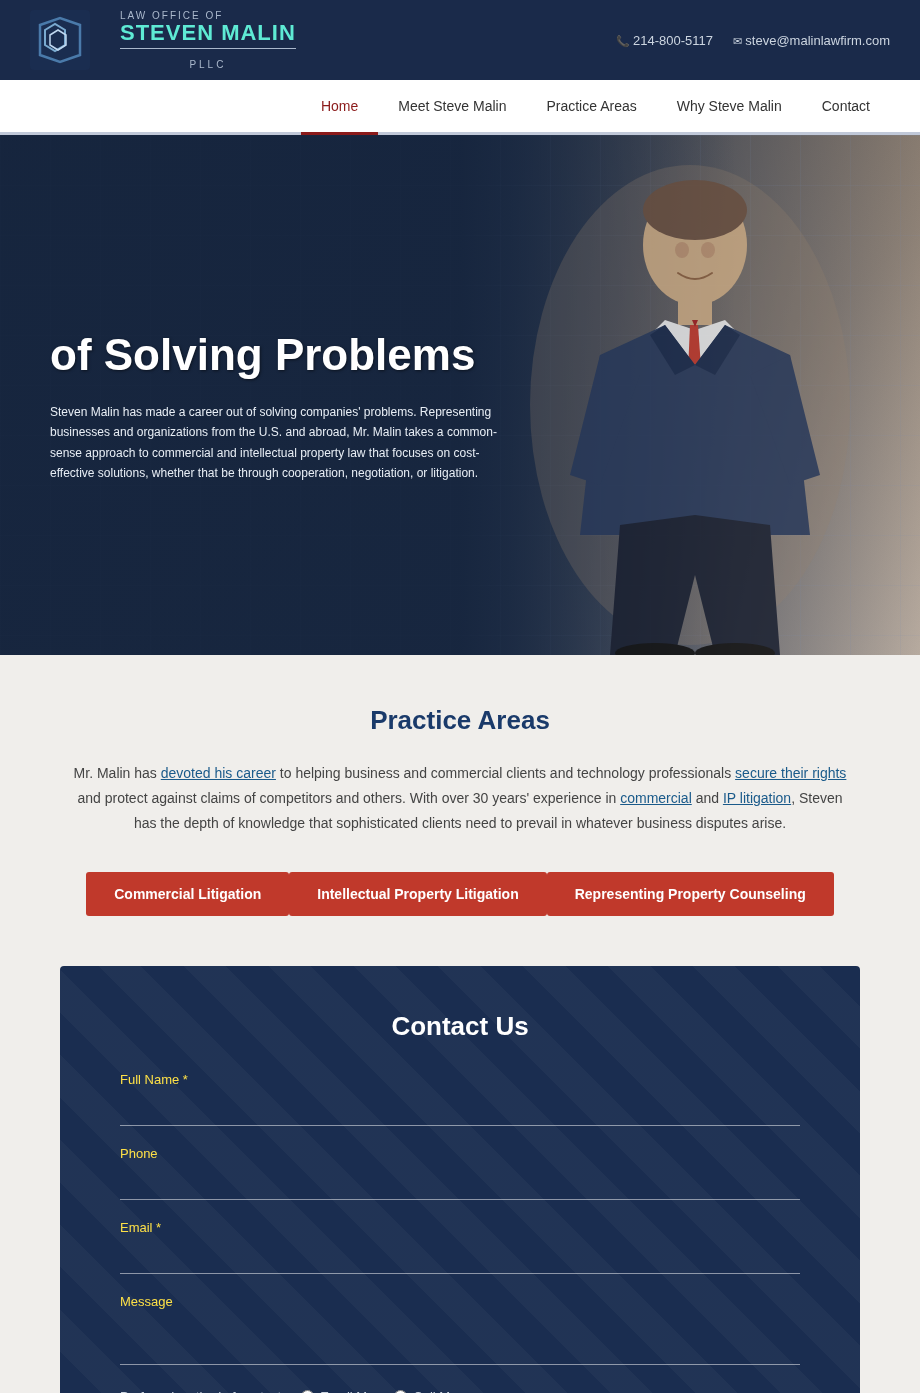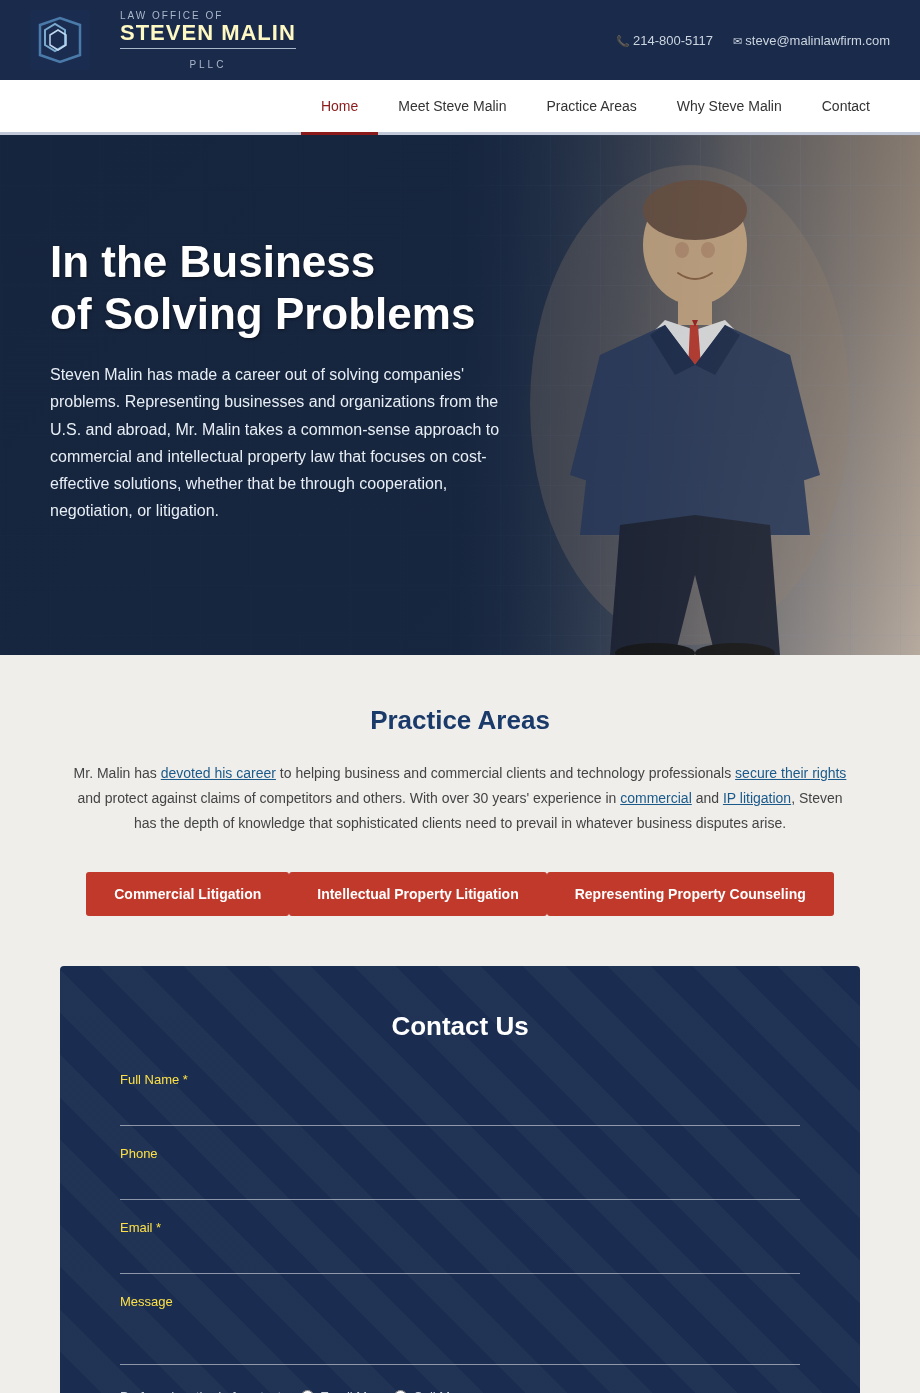--- a/index.html
+++ b/index.html
@@ -28,21 +28,21 @@
     }
     .logo-text .law-office-of {
       font-size: 10px;
       color: #aab8cc;
       letter-spacing: 2px;
       text-transform: uppercase;
     }
     .logo-text .firm-name {
       font-size: 22px;
       font-weight: bold;
-      color: #fef9c3;
+      color: #5eead4;
       letter-spacing: 1px;
       line-height: 1.1;
       text-align: right;
     }
     .logo-text .pllc {
       font-size: 10px;
       color: #aab8cc;
       letter-spacing: 3px;
       text-align: center;
       border-top: 1px solid #aab8cc;
@@ -122,21 +122,21 @@
     }
     .hero-content h1 {
       font-size: 44px;
       font-weight: bold;
       color: #ffffff;
       line-height: 1.2;
       margin-bottom: 20px;
       text-shadow: 1px 1px 3px rgba(0,0,0,0.5);
     }
     .hero-content p {
-      font-size: 16px;
+      font-size: 12px;
       color: #e8eef5;
       line-height: 1.7;
       margin-bottom: 30px;
       max-width: 480px;
     }
     .btn-red {
       background: #c0392b;
       color: #ffffff;
       border: none;
       padding: 14px 32px;
@@ -344,21 +344,21 @@
       <ellipse cx="135" cy="498" rx="40" ry="10" fill="#111"></ellipse>
       <ellipse cx="215" cy="498" rx="40" ry="10" fill="#111"></ellipse>
 
       <ellipse cx="162" cy="95" rx="7" ry="8" fill="#b89070"></ellipse>
       <ellipse cx="188" cy="95" rx="7" ry="8" fill="#b89070"></ellipse>
       <path d="M158 118 Q175 130 192 118" stroke="#8a6040" stroke-width="2" fill="none" stroke-linecap="round"></path>
     </svg>
   </div>
   <div class="hero-content">
     <h1>
-      <span>In the Business</span><br>
+      <br>
       <span>of Solving Problems</span>
     </h1>
     <p>Steven Malin has made a career out of solving companies' problems. Representing businesses and organizations from the U.S. and abroad, Mr. Malin takes a common-sense approach to commercial and intellectual property law that focuses on cost-effective solutions, whether that be through cooperation, negotiation, or litigation.</p>
   </div>
 </section>
 
 <section class="practice-section">
   <h2>Practice Areas</h2>
   <p class="description">
     Mr. Malin has <a href="#">devoted his career</a> to helping business and commercial clients and technology professionals <a href="#">secure their rights</a> and protect against claims of competitors and others. With over 30 years' experience in <a href="#">commercial</a> and <a href="#">IP litigation</a>, Steven has the depth of knowledge that sophisticated clients need to prevail in whatever business disputes arise.

